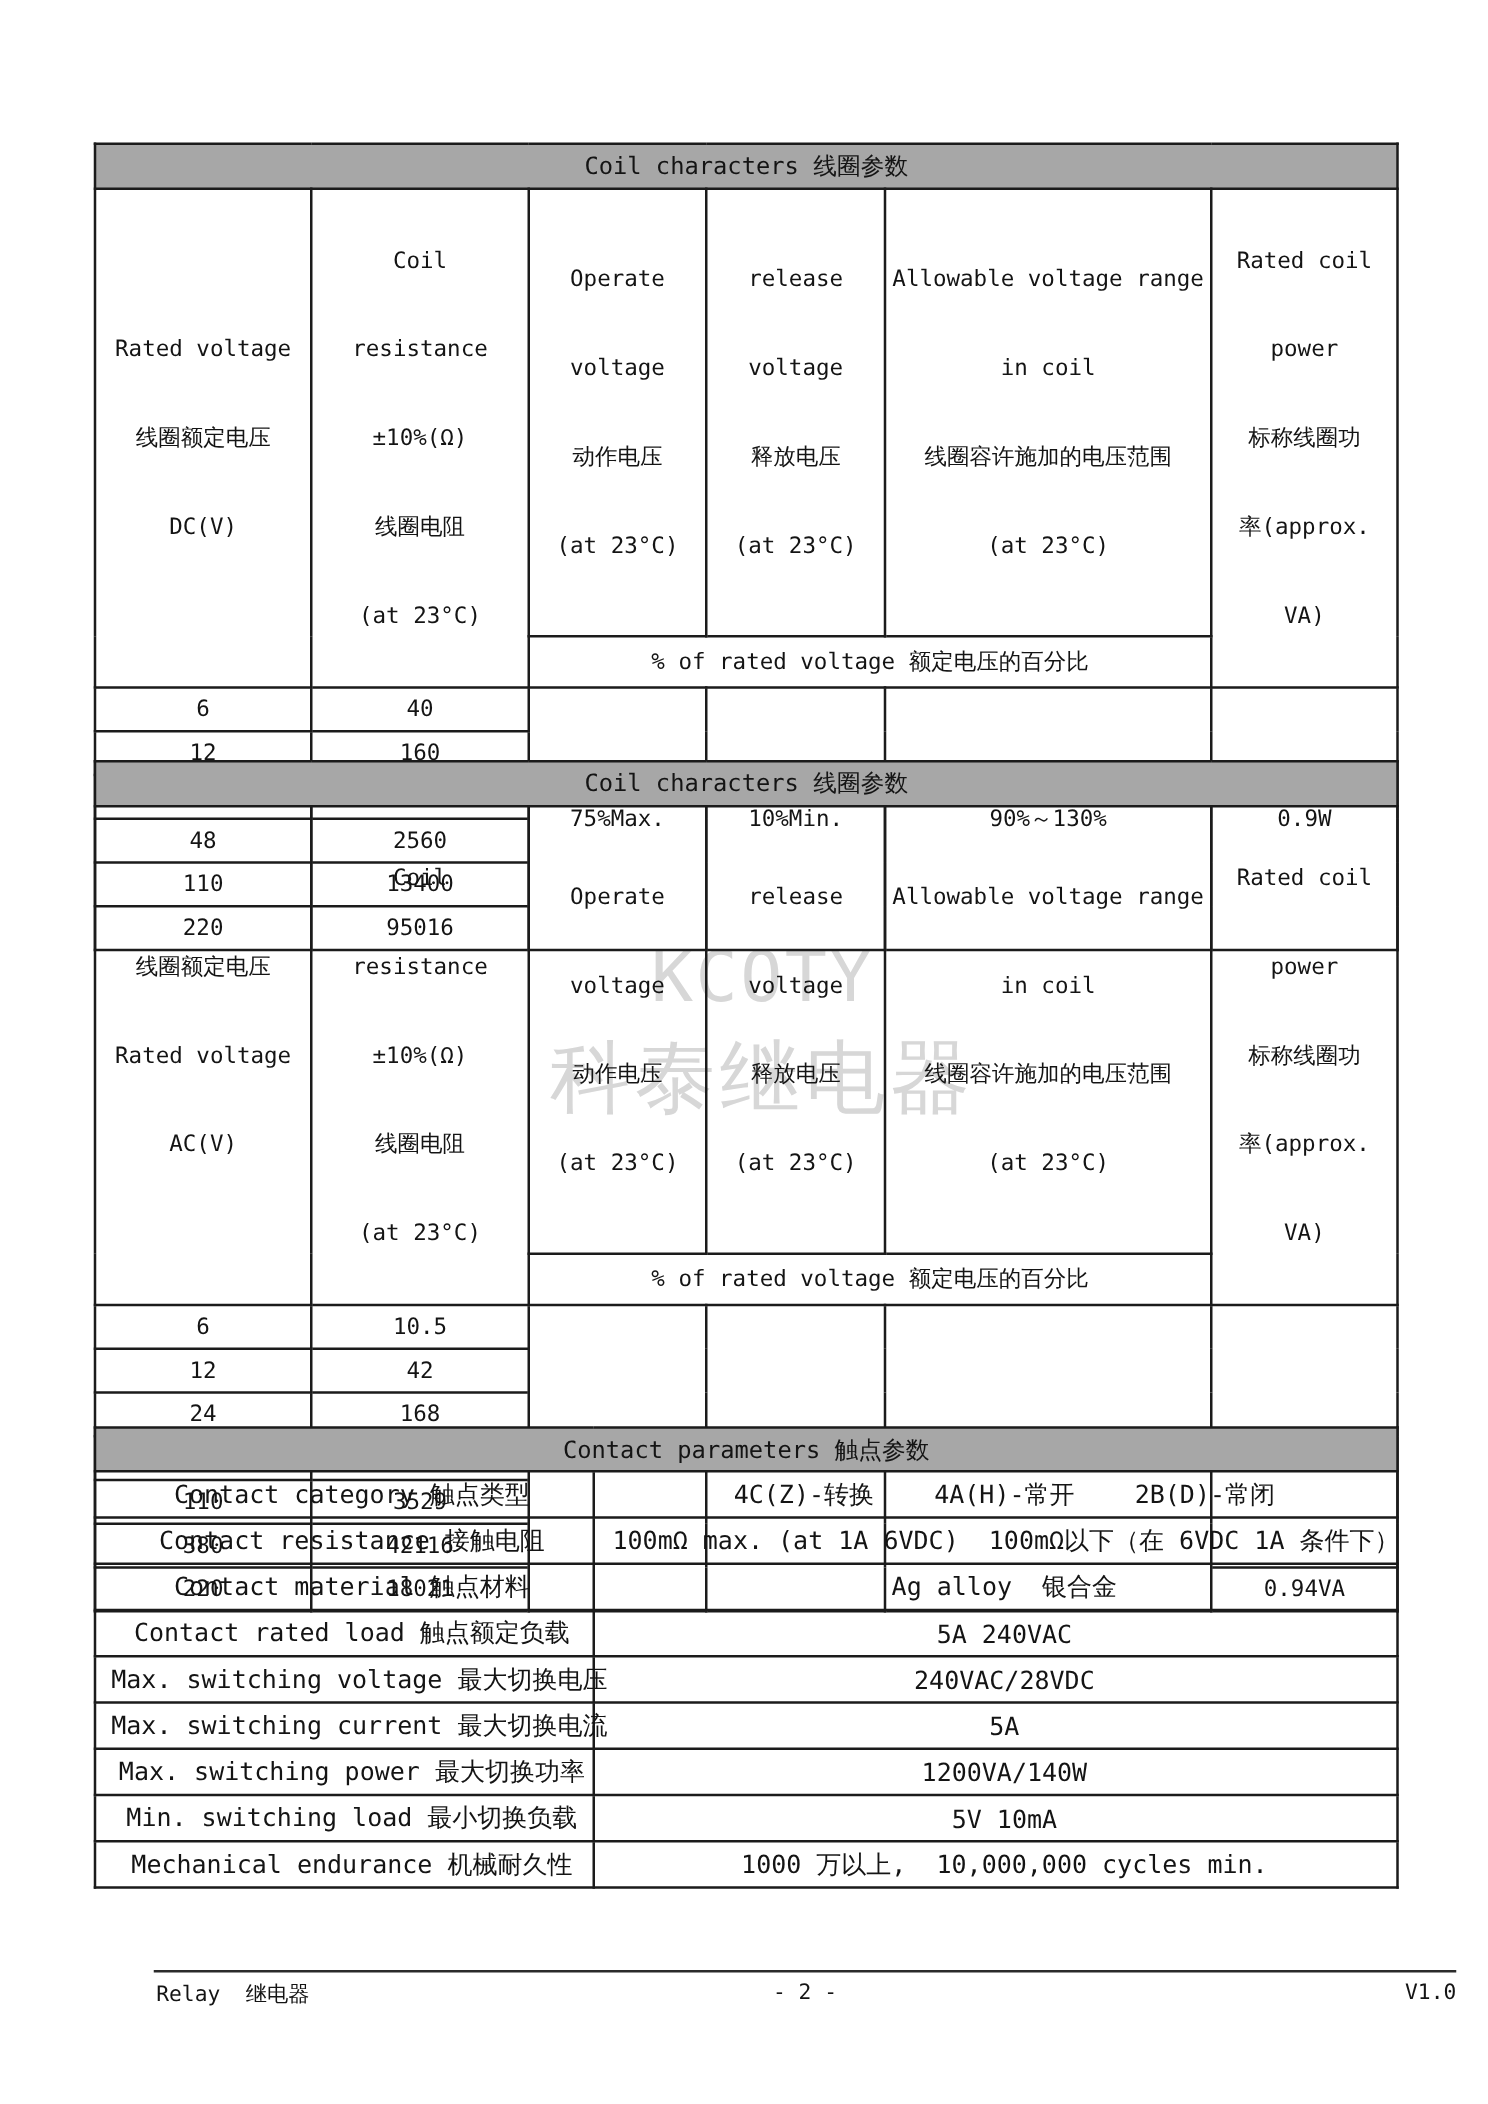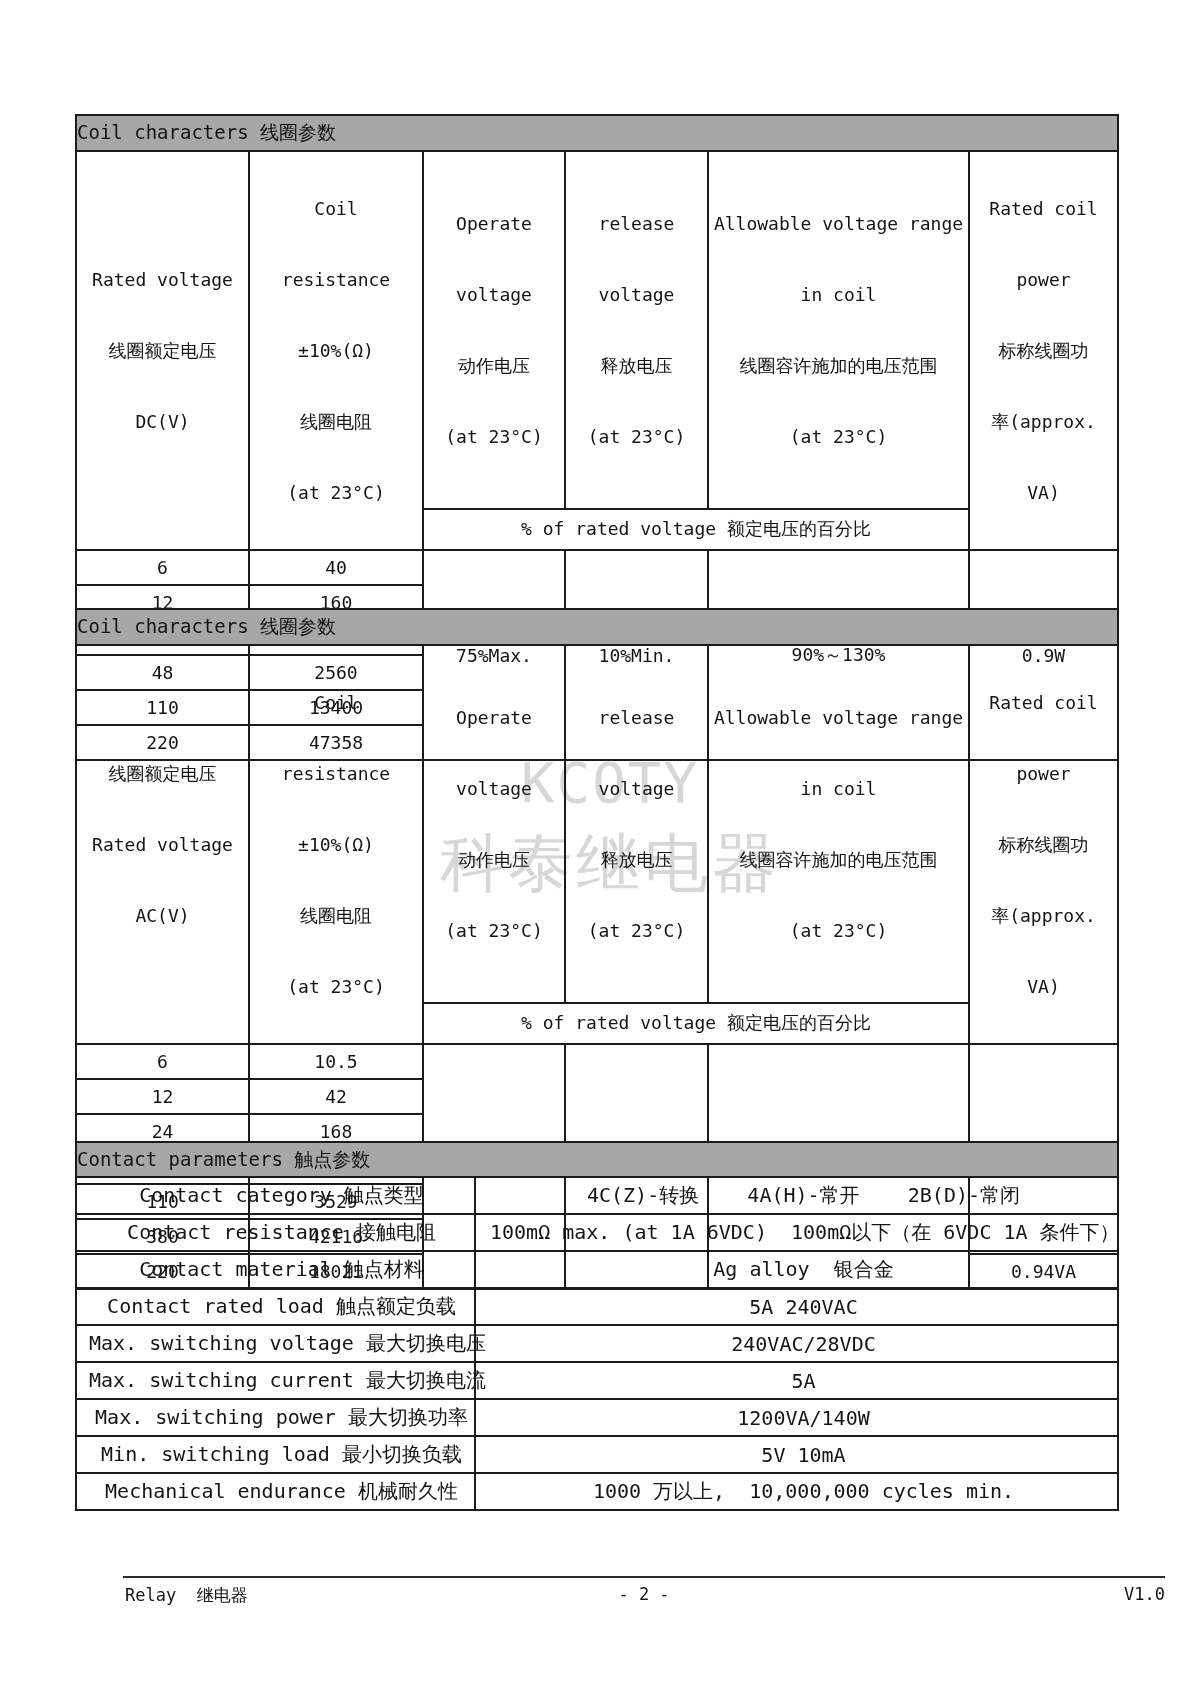--- a/index.html
+++ b/index.html
@@ -12,21 +12,21 @@
   .watermark{position:absolute;left:418px;top:740px;width:384px;text-align:center;z-index:0;color:#d7d7d7;}
   .wm-line1{font-size:56px;line-height:86px;font-weight:normal;letter-spacing:2px;}
   .wm-line2{font-size:64px;line-height:74px;letter-spacing:4px;}
   
   table.sheet{
     position:absolute;left:75px;width:1042px;border-collapse:collapse;table-layout:fixed;
     z-index:1;background:transparent;
   }
   table.sheet td,table.sheet th{border:2px solid #1b1b1b;padding:0;white-space:pre;}
   th.title{
-    background:#a7a7a7;text-align:left;font-weight:normal;font-size:19px;
+    background:#a7a7a7;text-align:center;font-weight:normal;font-size:19px;
     padding:0 12px;height:34px;
   }
   .coil td{text-align:center;font-size:18px;}
   .hl{line-height:29px;}
   tr.hdr-t1{height:145px;}
   tr.hdr-t2{height:147px;}
   tr.sub-row{height:38px;}
   tr.data-row{height:35px;}
   
   .contact td{font-size:20px;text-align:center;height:35px;}
@@ -127,21 +127,21 @@
       <tr class="data-row">
         <td>48</td>
         <td>2560</td>
       </tr>
       <tr class="data-row">
         <td>110</td>
         <td>13400</td>
       </tr>
       <tr class="data-row">
         <td>220</td>
-        <td>47358</td>
+        <td>95016</td>
       </tr>
     </tbody>
   </table>
 
   <table class="sheet coil" style="top:608px;">
     <colgroup>
       <col style="width:173px">
         <col style="width:174px">
         <col style="width:142px">
       <col style="width:143px">

